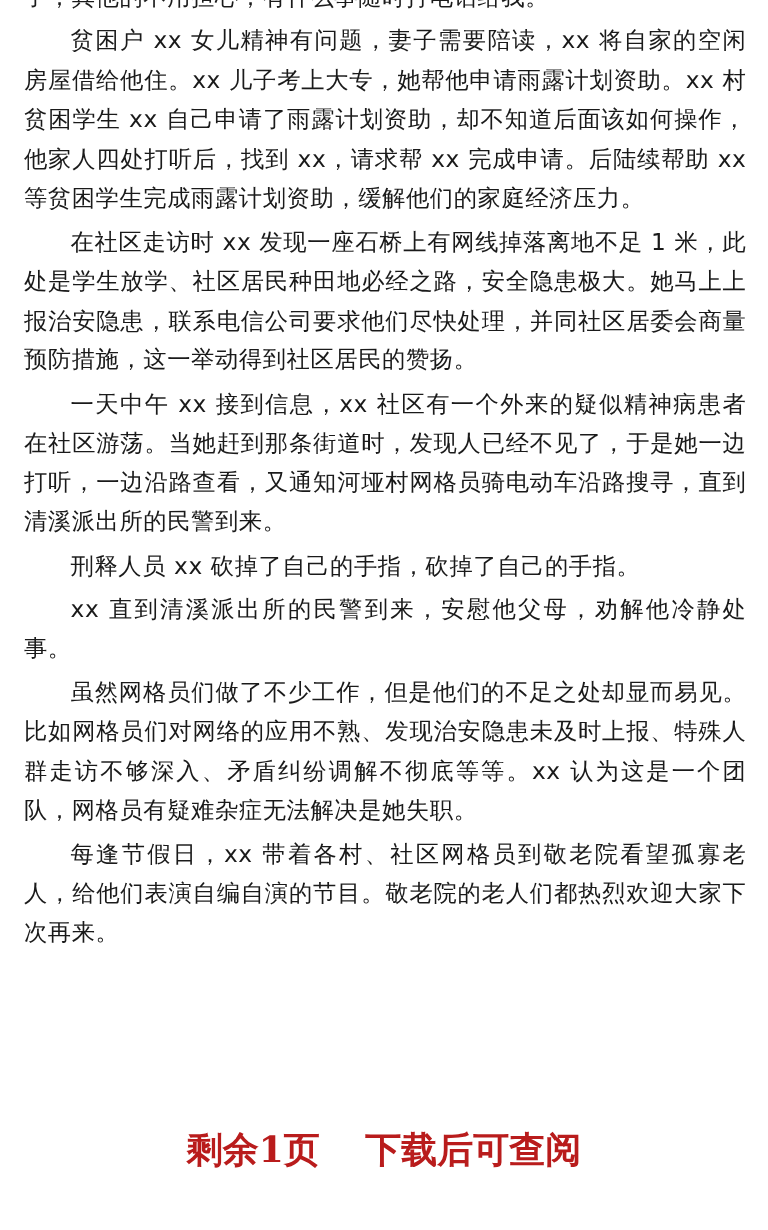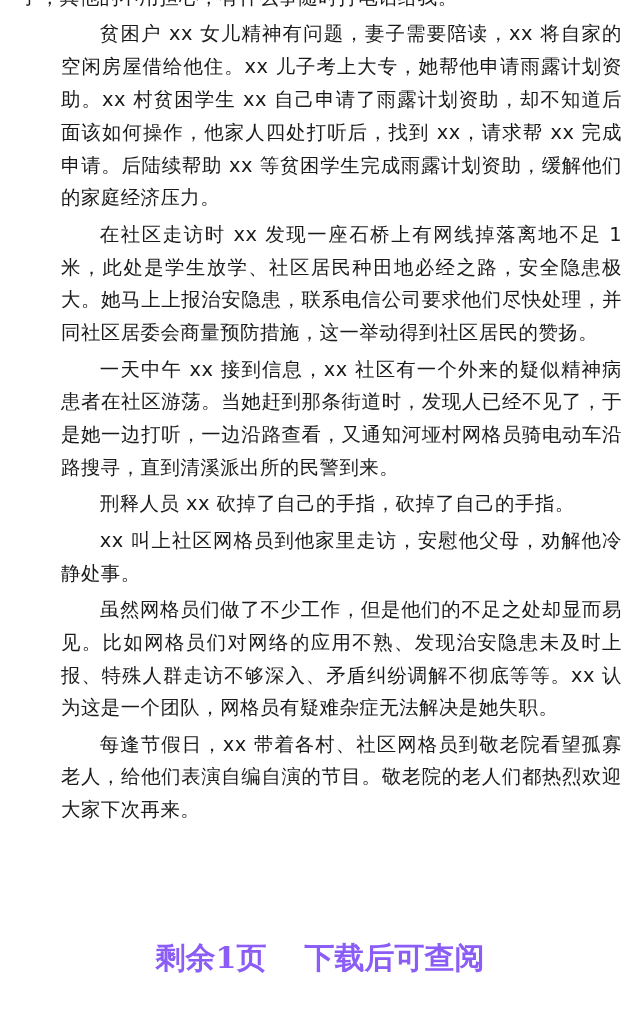--- a/index.html
+++ b/index.html
@@ -28,48 +28,47 @@
       text-align: justify;
       text-align-last: left;
       letter-spacing: 0.5px;
       word-break: break-all;
     }
     .para.indent {
       text-indent: 2em;
     }
     .para + .para {
       margin-top: 3.6px;
-      margin-left: 41px;
     }
     .footer {
       position: absolute;
       left: 0;
       top: 938px;
       width: 640px;
       text-align: center;
       font-family: "DejaVu Serif", "Liberation Serif", serif;
       font-weight: bold;
       font-size: 30px;
-      color: #8b5cf6;
+      color: #b91c1c;
       letter-spacing: 0px;
     }
     .footer .gap {
       display: inline-block;
       width: 38px;
     }
   </style>
 </head>
 <body>
 
 <div class="doc">
   <p class="para">了，其他的不用担心，有什么事随时打电话给我。</p>
   <p class="para indent">贫困户 xx 女儿精神有问题，妻子需要陪读，xx 将自家的空闲房屋借给他住。xx 儿子考上大专，她帮他申请雨露计划资助。xx 村贫困学生 xx 自己申请了雨露计划资助，却不知道后面该如何操作，他家人四处打听后，找到 xx，请求帮 xx 完成申请。后陆续帮助 xx 等贫困学生完成雨露计划资助，缓解他们的家庭经济压力。</p>
   <p class="para indent">在社区走访时 xx 发现一座石桥上有网线掉落离地不足 1 米，此处是学生放学、社区居民种田地必经之路，安全隐患极大。她马上上报治安隐患，联系电信公司要求他们尽快处理，并同社区居委会商量预防措施，这一举动得到社区居民的赞扬。</p>
   <p class="para indent">一天中午 xx 接到信息，xx 社区有一个外来的疑似精神病患者在社区游荡。当她赶到那条街道时，发现人已经不见了，于是她一边打听，一边沿路查看，又通知河垭村网格员骑电动车沿路搜寻，直到清溪派出所的民警到来。</p>
   <p class="para indent">刑释人员 xx 砍掉了自己的手指，砍掉了自己的手指。</p>
-  <p class="para indent">xx 叫上社区网格员到他家里走访，安慰他父母，劝解他冷静处事。</p>
+  <p class="para indent">xx 直到清溪派出所的民警到来，安慰他父母，劝解他冷静处事。</p>
   <p class="para indent">虽然网格员们做了不少工作，但是他们的不足之处却显而易见。比如网格员们对网络的应用不熟、发现治安隐患未及时上报、特殊人群走访不够深入、矛盾纠纷调解不彻底等等。xx 认为这是一个团队，网格员有疑难杂症无法解决是她失职。</p>
   <p class="para indent">每逢节假日，xx 带着各村、社区网格员到敬老院看望孤寡老人，给他们表演自编自演的节目。敬老院的老人们都热烈欢迎大家下次再来。</p>
 </div>
 
 <div class="footer">
   <span>剩余1页</span><span class="gap"></span><span>下载后可查阅</span>
 </div>
 
 </body></html>

